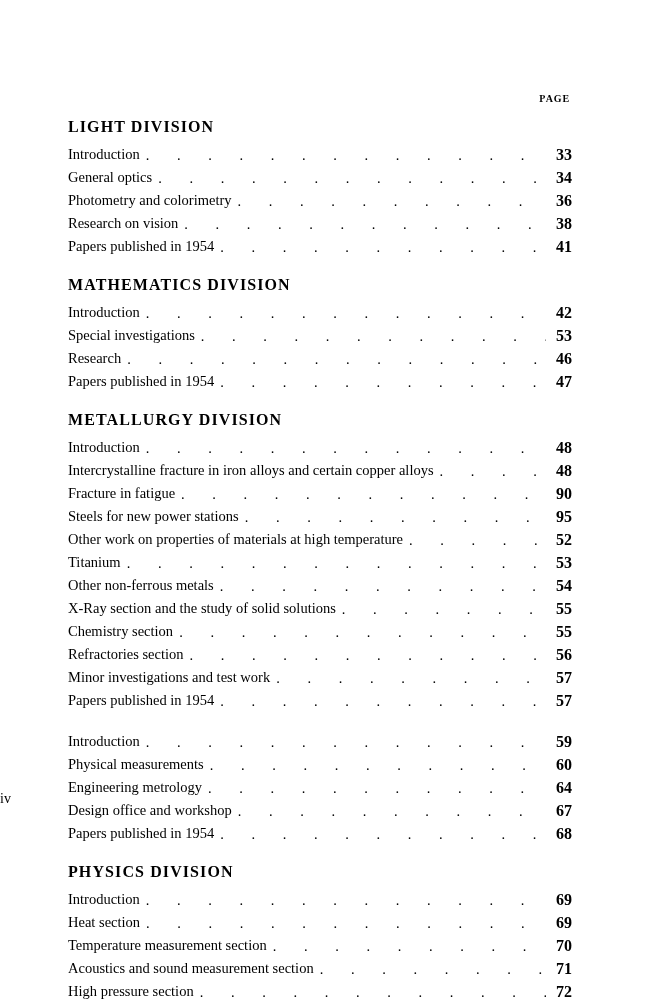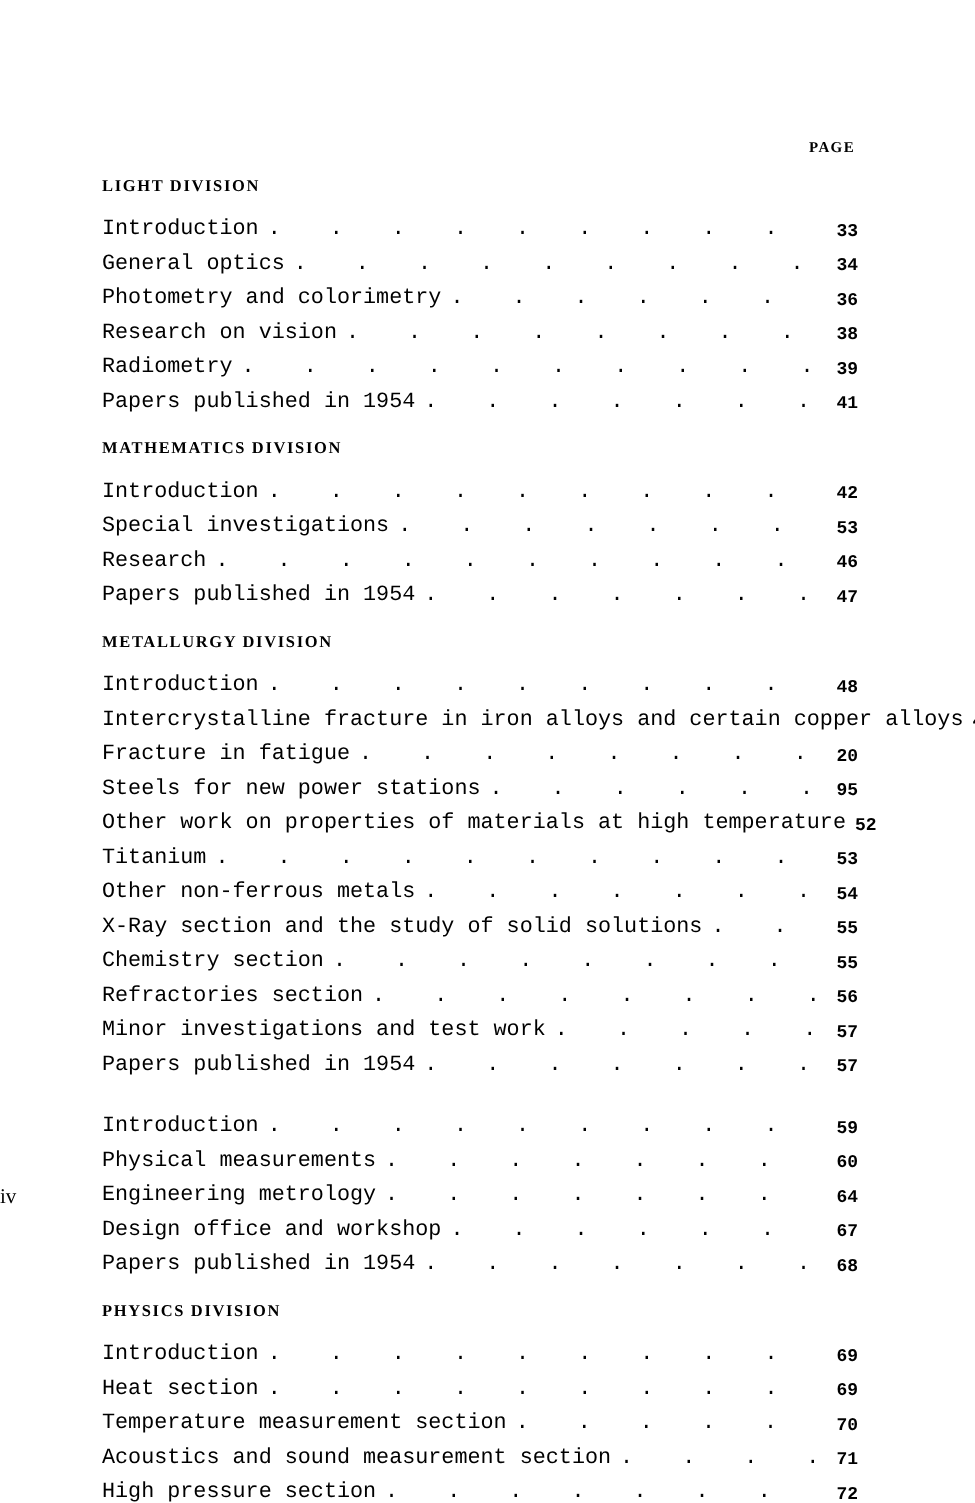--- a/index.html
+++ b/index.html
@@ -29,33 +29,32 @@
     font-size: 10px;
     letter-spacing: 0.9px;
     font-weight: bold;
     margin: 0 0 14px 0;
     padding-right: 2px;
   }
   .section {
     margin-bottom: 18px;
   }
   .section-title {
-    font-size: 11px;
+    font-size: 16px;
     font-weight: bold;
     letter-spacing: 1.1px;
     margin-bottom: 7px;
     white-space: nowrap;
   }
   .entry {
     display: flex;
-    align-items: flex-end;
+    align-items: center;
     font-size: 14.5px;
     line-height: 1.0;
     height: 23px;
-    font-family: Liberation Mono, monospace;
   }
   .entry-label {
     white-space: nowrap;
     padding-right: 6px;
   }
   .leader {
     flex: 1 1 auto;
     position: relative;
     height: 14px;
     overflow: hidden;
@@ -68,21 +67,21 @@
     bottom: -1px;
     white-space: nowrap;
     letter-spacing: 12px;
     font-size: 14.5px;
     color: #000;
   }
   .entry-page {
     width: 26px;
     text-align: right;
     font-weight: bold;
-    font-size: 12px;
+    font-size: 16px;
     white-space: nowrap;
   }
   .folio {
     position: absolute;
     left: 0;
     right: 0;
     bottom: 36px;
     text-align: left;
     font-size: 14px;
   }
@@ -109,25 +108,20 @@
           <span class="entry-label">Photometry and colorimetry</span>
           <span class="leader"></span>
           <span class="entry-page">36</span>
         </div>
         <div class="entry">
           <span class="entry-label">Research on vision</span>
           <span class="leader"></span>
           <span class="entry-page">38</span>
         </div>
         <div class="entry">
-          <span class="entry-label">Radiometry</span>
-          <span class="leader"></span>
-          <span class="entry-page">39</span>
-        </div>
-        <div class="entry">
           <span class="entry-label">Papers published in 1954</span>
           <span class="leader"></span>
           <span class="entry-page">41</span>
         </div>
       </div>
       <div class="section">
         <div class="section-title">MATHEMATICS DIVISION</div>
         <div class="entry">
           <span class="entry-label">Introduction</span>
           <span class="leader"></span>
@@ -157,21 +151,21 @@
           <span class="entry-page">48</span>
         </div>
         <div class="entry">
           <span class="entry-label">Intercrystalline fracture in iron alloys and certain copper alloys</span>
           <span class="leader"></span>
           <span class="entry-page">48</span>
         </div>
         <div class="entry">
           <span class="entry-label">Fracture in fatigue</span>
           <span class="leader"></span>
-          <span class="entry-page">20</span>
+          <span class="entry-page">90</span>
         </div>
         <div class="entry">
           <span class="entry-label">Steels for new power stations</span>
           <span class="leader"></span>
           <span class="entry-page">95</span>
         </div>
         <div class="entry">
           <span class="entry-label">Other work on properties of materials at high temperature</span>
           <span class="leader"></span>
           <span class="entry-page">52</span>

